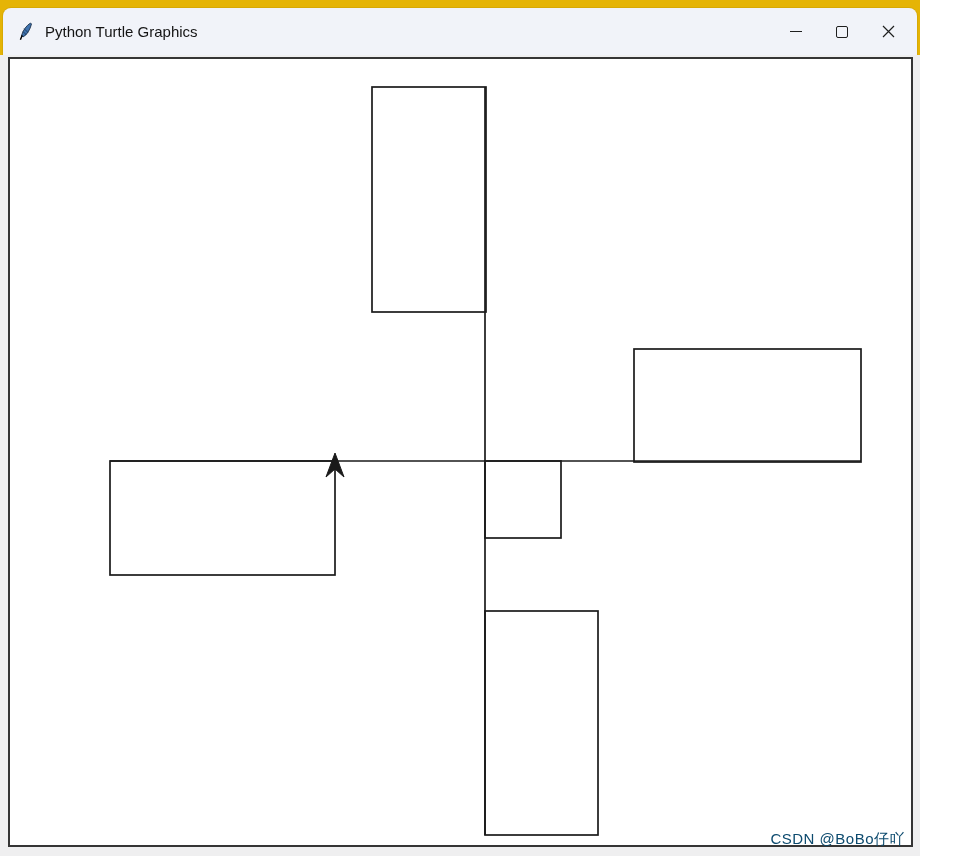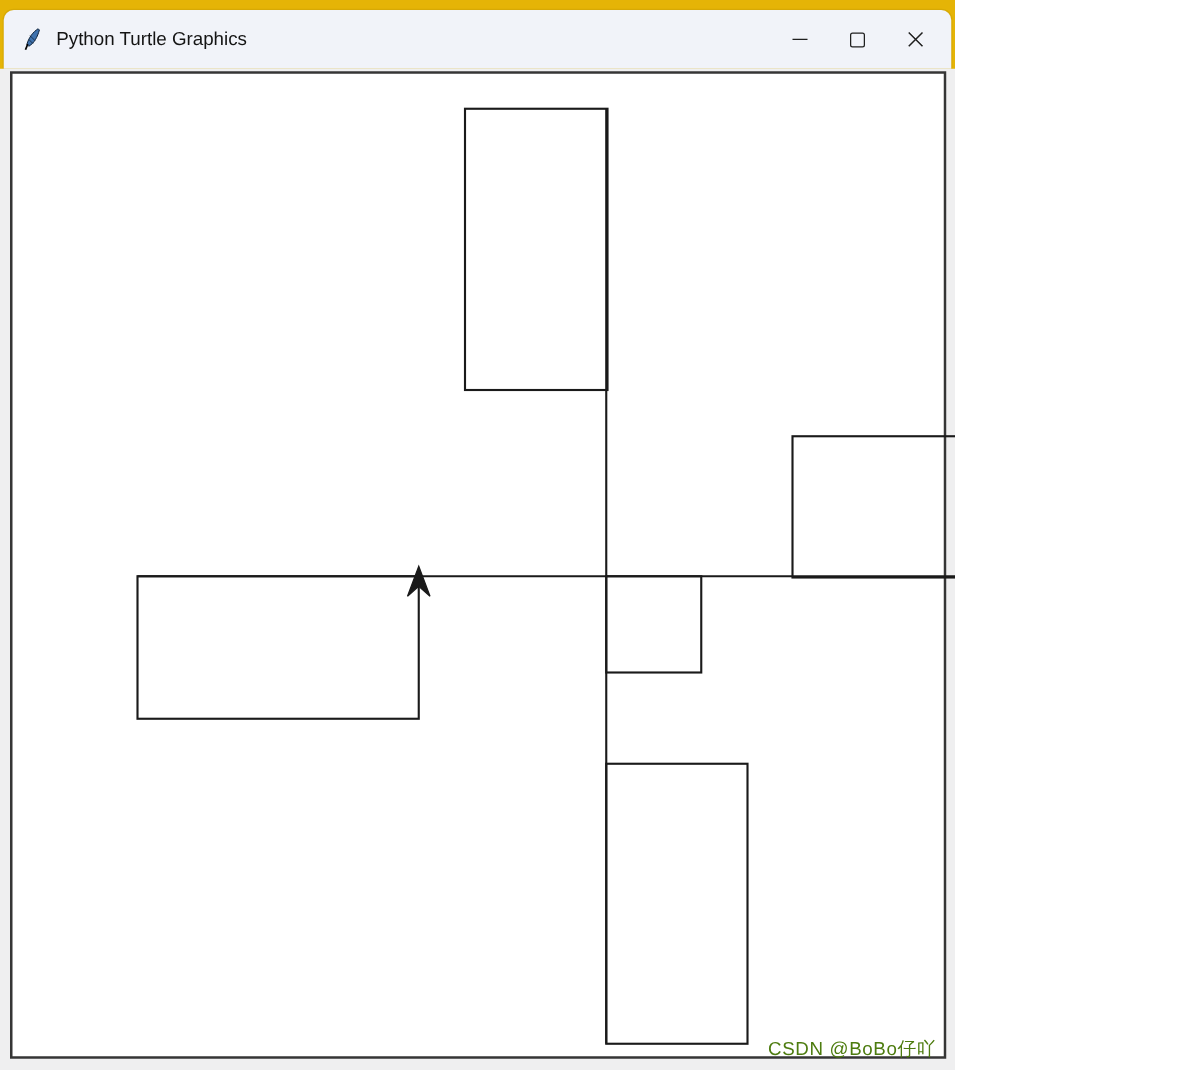--- a/index.html
+++ b/index.html
@@ -1,17 +1,17 @@
 <!DOCTYPE html>
 <html><head>
 <meta charset="utf-8">
 <style>
   html,body { margin:0; padding:0; }
   .stage {
-    position:relative; width:764px; height:856px; overflow:hidden;
+    position:relative; width:920px; height:856px; overflow:hidden;
     background:#ffffff; font-family:"Liberation Sans", sans-serif;
   }
   .backdrop { position:absolute; left:0; top:0; width:100%; height:56px; }
   .titlebar {
     position:absolute; left:3px; right:3px; top:8px; height:47px;
     border-radius:8px 8px 0 0; display:flex; align-items:center;
     box-shadow:0 0 0 1px rgba(0,0,0,0.06);
   }
   .app-icon { margin-left:14px; width:18px; height:20px; flex:0 0 auto; }
   .title { margin-left:10px; font-size:15px; color:#141414; white-space:nowrap; }
@@ -66,15 +66,15 @@
       <line x1="110" y1="461" x2="861" y2="461" stroke="#1a1a1a" stroke-width="1.7"></line>
       <line x1="485" y1="87" x2="485" y2="835" stroke="#1a1a1a" stroke-width="1.7"></line>
       <rect x="372" y="87" width="114" height="225" fill="none" stroke="#1a1a1a" stroke-width="1.7"></rect>
       <rect x="634" y="349" width="227" height="113" fill="none" stroke="#1a1a1a" stroke-width="1.7"></rect>
       <rect x="110" y="461" width="225" height="114" fill="none" stroke="#1a1a1a" stroke-width="1.7"></rect>
       <rect x="485" y="461" width="76" height="77" fill="none" stroke="#1a1a1a" stroke-width="1.7"></rect>
       <rect x="485" y="611" width="113" height="224" fill="none" stroke="#1a1a1a" stroke-width="1.7"></rect>
       <polygon points="335,453 344,477 335,469 326,477" fill="#1a1a1a" stroke="#1a1a1a" stroke-width="1"></polygon>
     </svg>
 
-  <div class="watermark" style="color: #4d7c0f;">CSDN @BoBo仔吖</div>
+  <div class="watermark" style="color: #0c4a6e;">CSDN @BoBo仔吖</div>
 
 </div>
 
 </body></html>

